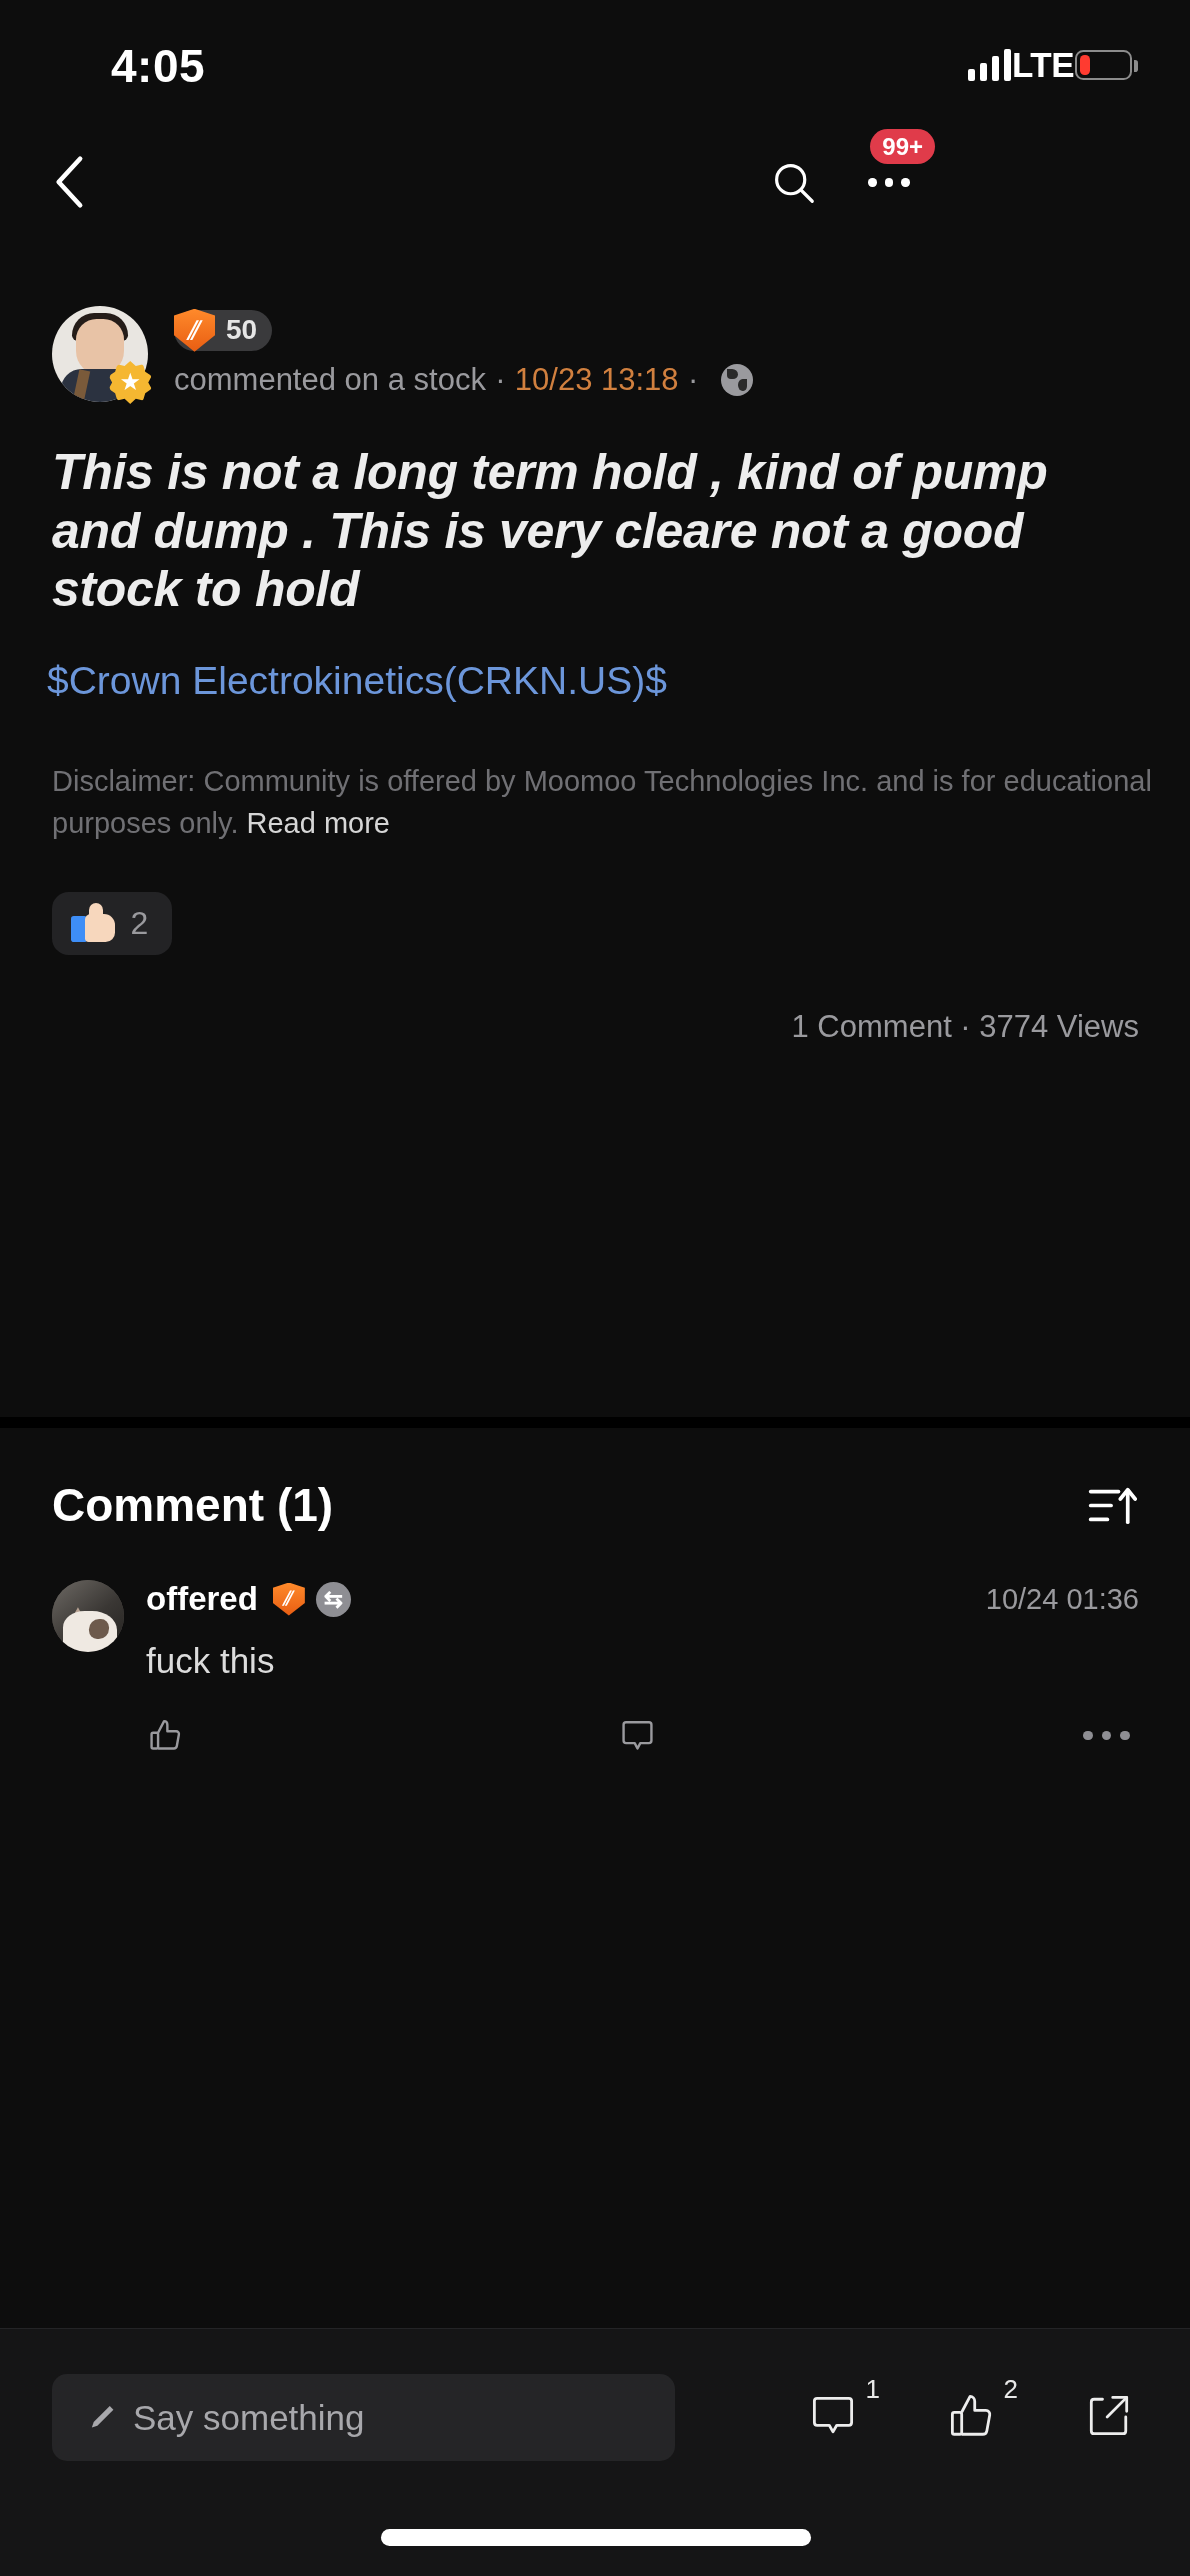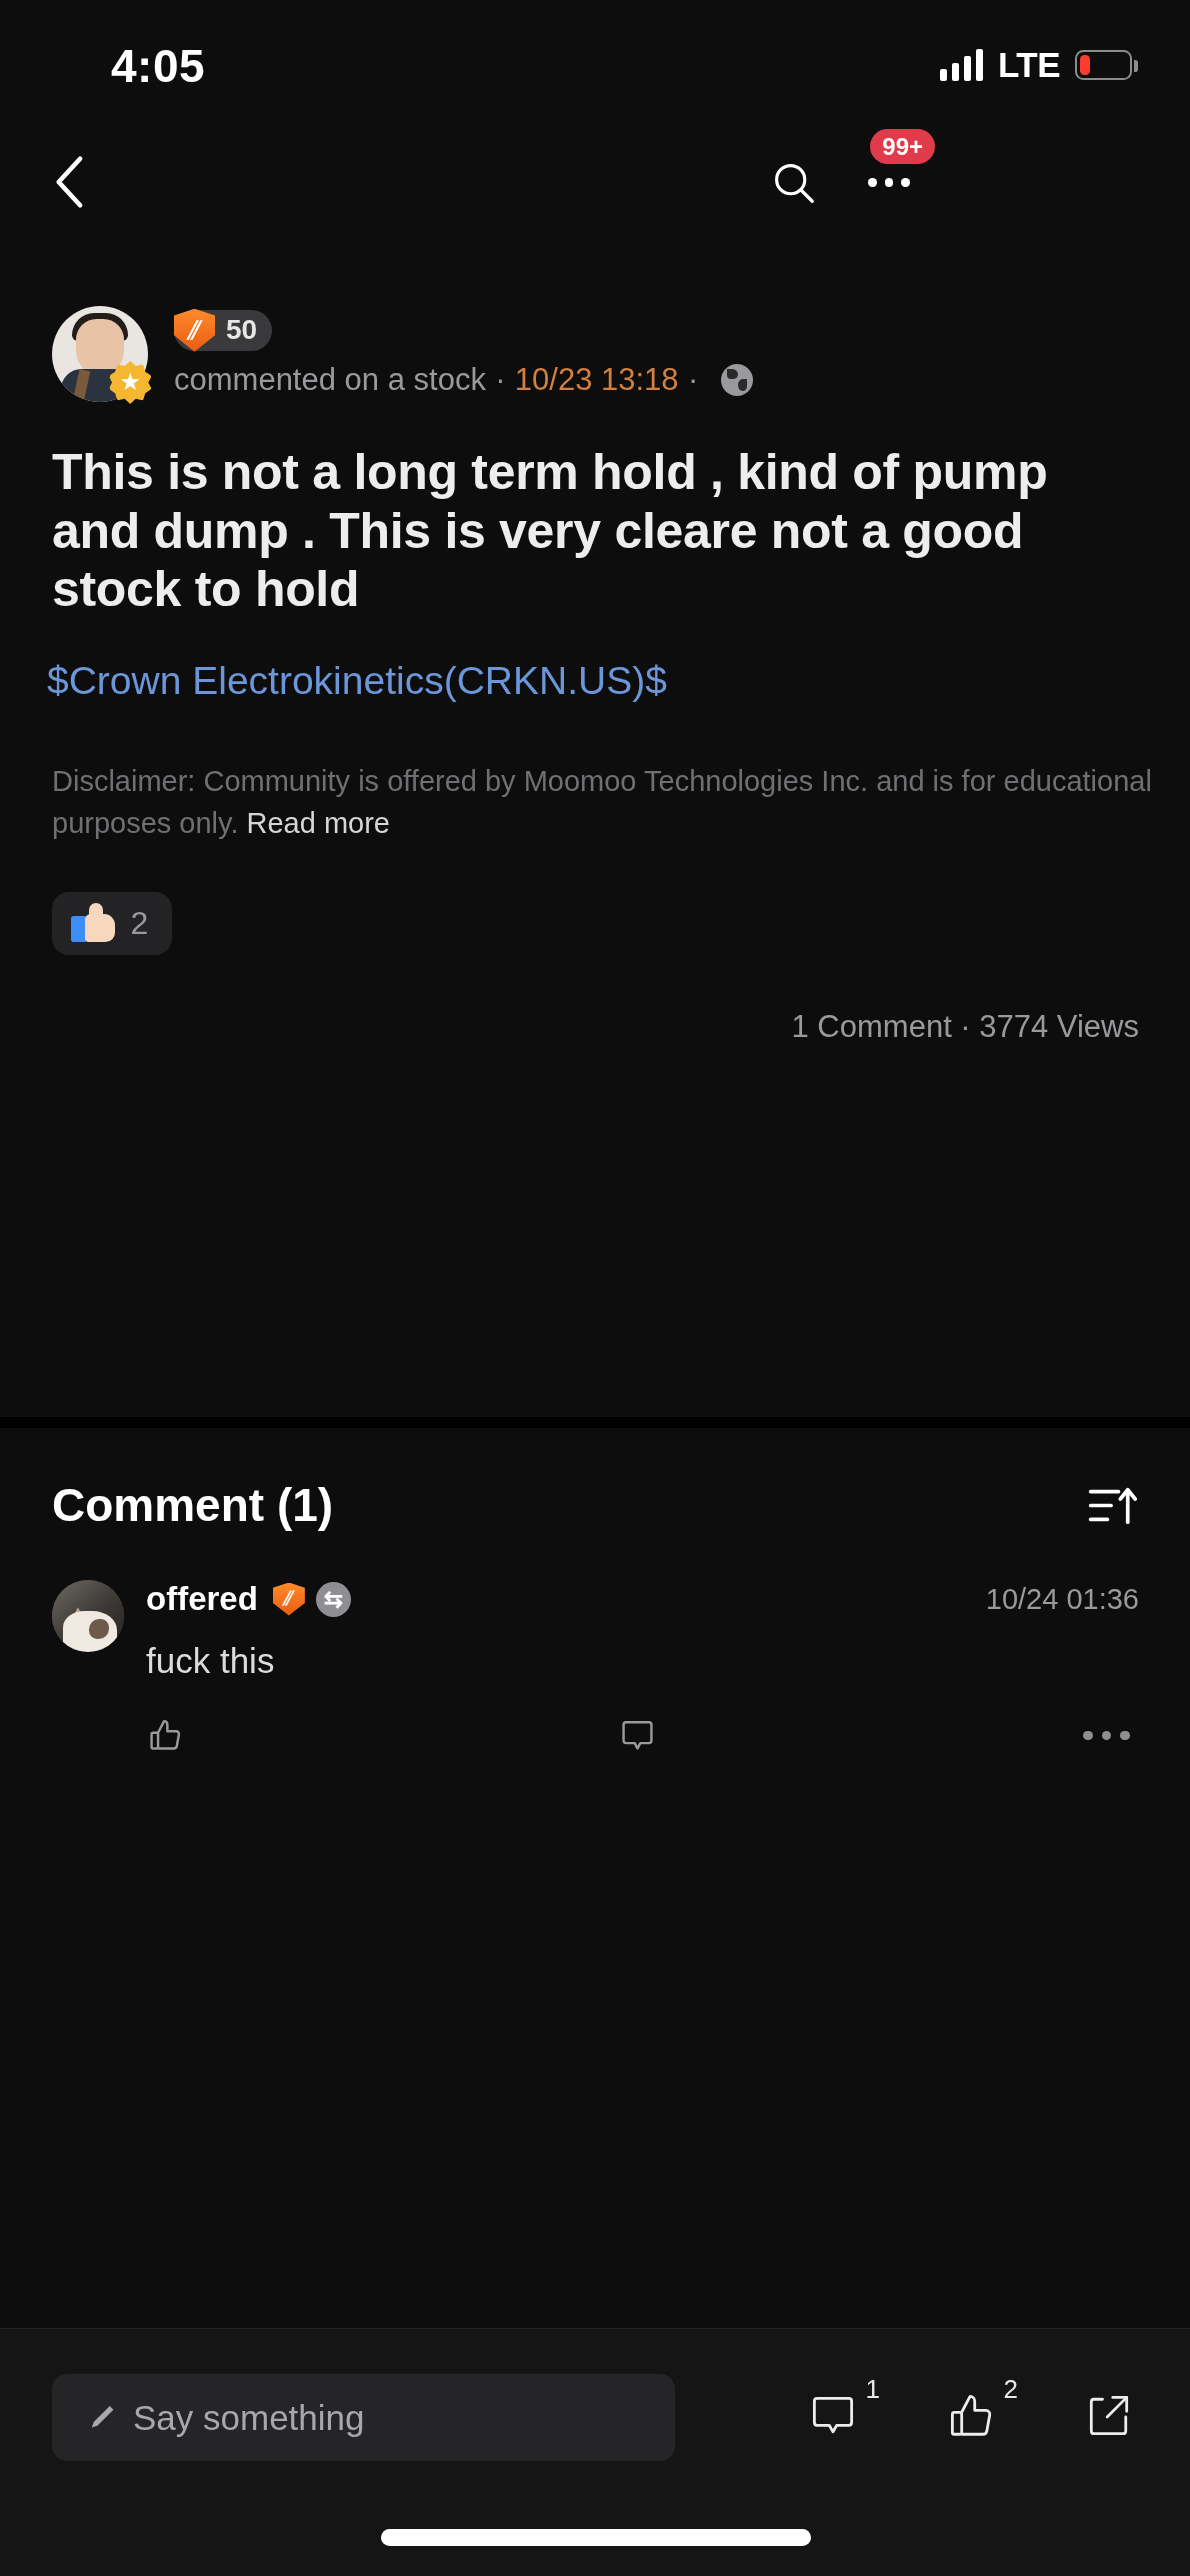--- a/index.html
+++ b/index.html
@@ -11,21 +11,21 @@
     overflow:hidden;
   }
   .screen { position:relative; width:1191px; height:2576px; background:#0d0d0d; color:#fff; }
 
   
   .statusbar { position:absolute; top:0; left:0; width:1191px; height:139px; }
   .sb-time {
     position:absolute; left:111px; top:39px;
     font-size:46px; font-weight:700; color:#fff; letter-spacing:0.5px;
   }
-  .sb-right { position:absolute; right:59px; top:45px; display:flex; align-items:center; gap:15px;text-align:center; }
+  .sb-right { position:absolute; right:59px; top:45px; display:flex; align-items:center; gap:1px;text-align:center; }
   .signal { display:flex; align-items:flex-end; gap:4.6px; height:32px; }
   .signal i { display:block; width:7.4px; background:#fff; border-radius:1.9px; }
   .signal i:nth-child(1){ height:12px; }
   .signal i:nth-child(2){ height:18.5px; }
   .signal i:nth-child(3){ height:25px; }
   .signal i:nth-child(4){ height:32px; }
   .lte { font-size:35px; font-weight:600; color:#fff; letter-spacing:-0.5px; }
   .battery { position:relative; width:57px; height:30px; border:2.8px solid #8c8c8c; border-radius:8.3px; }
   .battery::after {
     content:""; position:absolute; right:-8.3px; top:8.3px; width:4.6px; height:12px;
@@ -112,21 +112,21 @@
     content:""; position:absolute; left:6.5px; top:5.6px; width:11px; height:10.2px;
     background:#2a2a2a; border-radius:0 60% 50% 40%;
   }
   .globe::after {
     content:""; position:absolute; right:5.6px; bottom:4.6px; width:9.3px; height:12px;
     background:#2a2a2a; border-radius:50% 0 40% 50%;
   }
 
   .post-body {
     padding:41px 52px 0 52px;
-    font-size:50px; font-weight:700; line-height:1.17; color:#ededed; letter-spacing:-0.3px;
+    font-size:50px; font-weight:700; line-height:1.17; color:#ededed; letter-spacing:-0.3px;font-style:italic;
   }
   .stock-link {
     padding:37px 52px 0 47px;
     font-size:39px; color:#6c96da; line-height:1.3;
   }
   .disclaimer {
     padding:54px 36px 0 52px;
     font-size:29px; line-height:1.45; color:#707074;
   }
   .disclaimer .readmore { color:#d6d6d6; }

